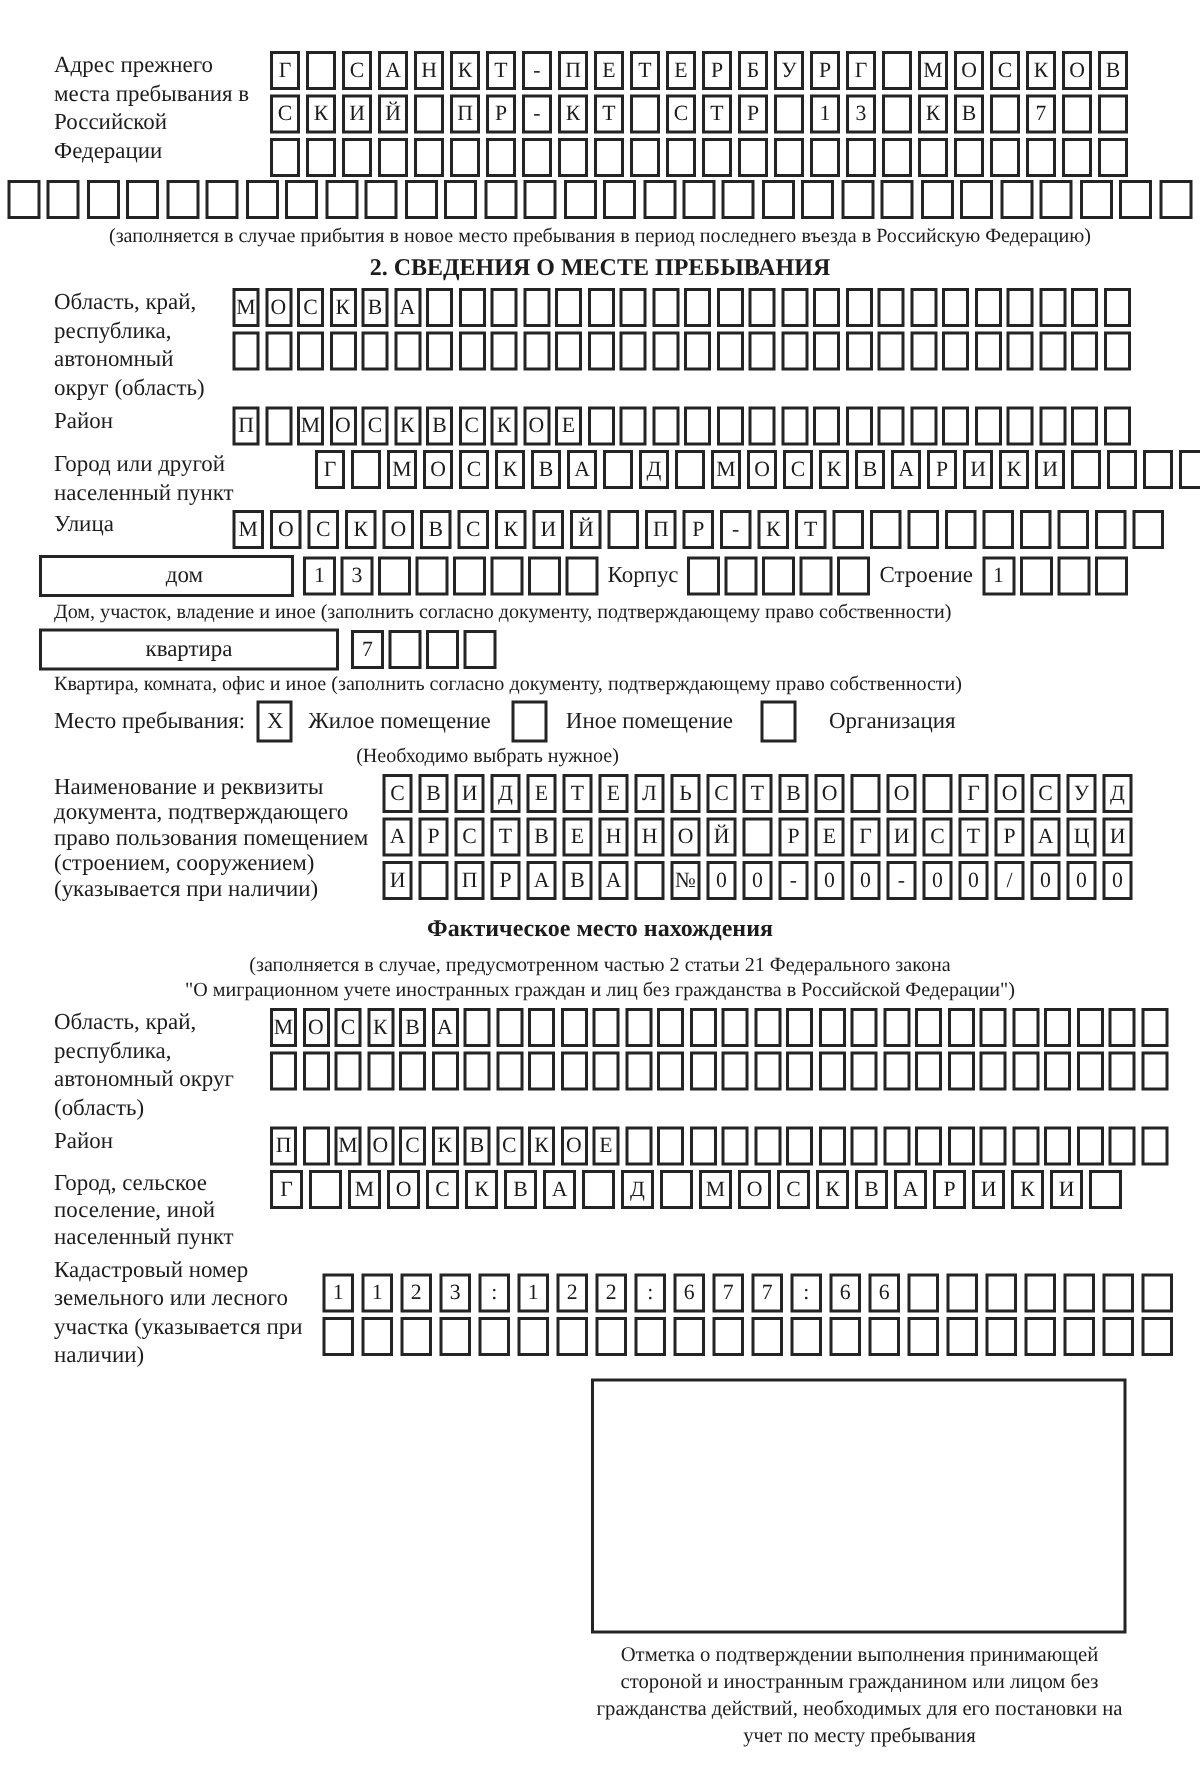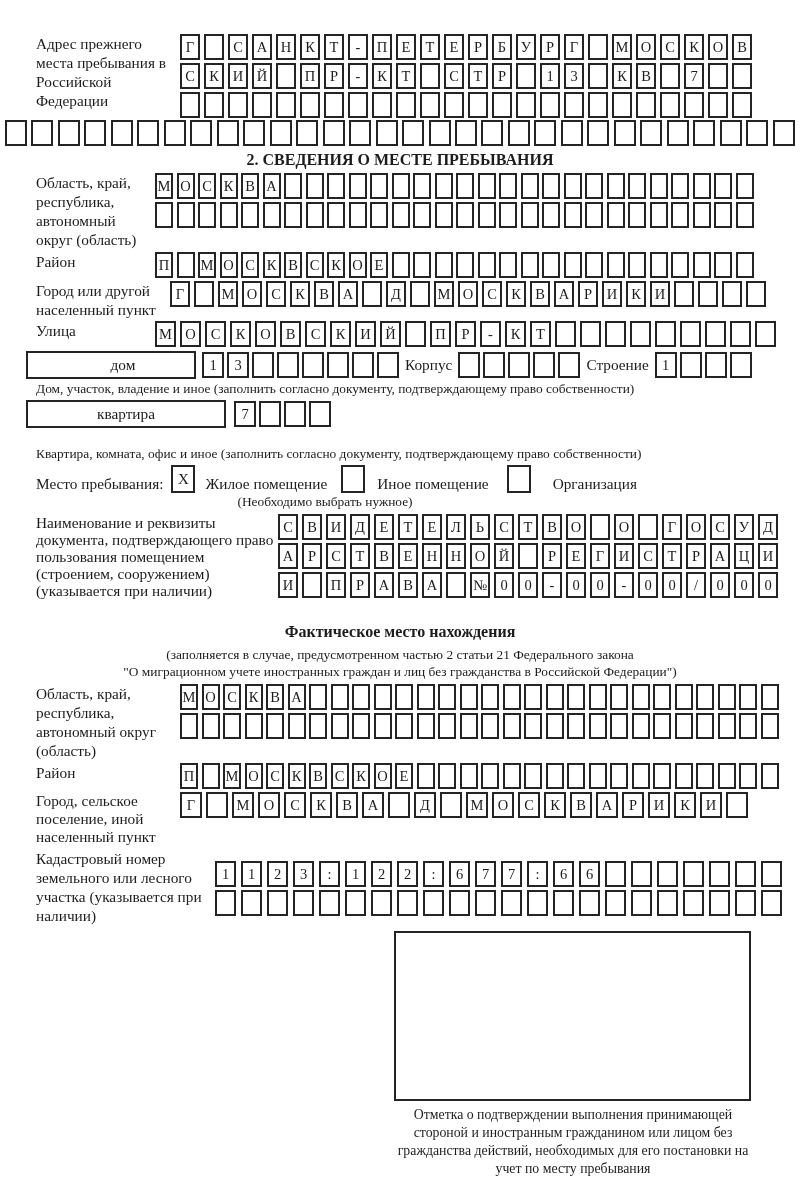--- a/index.html
+++ b/index.html
@@ -23,21 +23,21 @@
   .g35{gap:3.5px}
   .g3{gap:3px}
   .g5{gap:5px}
   .fullrow{margin:2px 5px 0 5px;justify-content:space-between;gap:0;}
   .caption{text-align:center;font-size:13.4px;line-height:17px;}
   .caption-left{font-size:13.4px;line-height:17px;padding-left:36px;}
   .h-center{text-align:center;font-weight:bold;font-size:16px;line-height:21px;}
   .bigbox{border:2px solid #242424;height:28px;box-sizing:border-box;display:flex;align-items:center;justify-content:center;font-size:15.3px;flex:none;background:#fff;}
   .inline-lab{font-size:15.3px;line-height:28px;flex:none;}
   .chk{flex:none;width:24px;height:28px;border:2px solid #242424;box-sizing:border-box;display:flex;align-items:center;justify-content:center;font-size:15px;background:#fff;}
-  .stay-row{display:flex;align-items:flex-end;padding-left:36px;font-size:15.3px;}
+  .stay-row{display:flex;align-items:center;padding-left:36px;font-size:15.3px;}
   .stamp-box{margin-left:394px;width:357px;height:170px;border:2px solid #242424;box-sizing:border-box;background:#fff;}
   .stamp-note{margin-left:396px;width:354px;text-align:center;font-size:13.8px;line-height:18px;}
 </style>
 </head>
 <body>
 
 <div class="page">
 
 
   <div class="field" style="margin-top:24px;">
@@ -148,20 +148,21 @@
       <div class="cell"></div>
       <div class="cell"></div>
       <div class="cell"></div>
       <div class="cell"></div>
       <div class="cell"></div>
       <div class="cell"></div>
       <div class="cell"></div>
       <div class="cell"></div>
       <div class="cell"></div>
     </div>
+  <div class="caption" style="margin-top:2px;">(заполняется в случае прибытия в новое место пребывания в период последнего въезда в Российскую Федерацию)</div>
 
   <div class="h-center" style="margin-top:3px;">2. СВЕДЕНИЯ О МЕСТЕ ПРЕБЫВАНИЯ</div>
 
   <div class="field" style="margin-top:3px;">
     <div class="flabel" style="width:155px;">Область, край, республика, автономный округ (область)</div>
     <div class="rows">
       <div class="cells w18 g35">
           <div class="cell">М</div>
           <div class="cell">О</div>
           <div class="cell">С</div>
@@ -251,21 +252,21 @@
         <div class="cell"></div>
         <div class="cell"></div>
         <div class="cell"></div>
         <div class="cell"></div>
         <div class="cell"></div>
         <div class="cell"></div>
         <div class="cell"></div>
       </div>
   </div>
 
-  <div class="field" style="margin-top:3px;">
+  <div class="field" style="margin-top:3px;gap:40px;">
     <div class="flabel" style="width:170px;">Город или другой населенный пункт</div>
     <div class="cells">
         <div class="cell">Г</div>
         <div class="cell"></div>
         <div class="cell">М</div>
         <div class="cell">О</div>
         <div class="cell">С</div>
         <div class="cell">К</div>
         <div class="cell">В</div>
         <div class="cell">А</div>
@@ -352,35 +353,35 @@
 
   <div style="display:flex;align-items:center;margin-top:3px;padding-left:26px;">
     <div class="bigbox" style="width:200px;">квартира</div>
     <div class="cells w22 g3" style="margin-left:8px;">
         <div class="cell">7</div>
         <div class="cell"></div>
         <div class="cell"></div>
         <div class="cell"></div>
       </div>
   </div>
-  <div class="caption-left" style="margin-top:17px;">Квартира, комната, офис и иное (заполнить согласно документу, подтверждающему право собственности)</div>
+  <div class="caption-left" style="margin-top:0;">Квартира, комната, офис и иное (заполнить согласно документу, подтверждающему право собственности)</div>
 
   <div class="stay-row" style="margin-top:3px;">
     <span>Место пребывания:</span>
     <span class="chk" style="margin-left:8px;">X</span>
     <span style="margin-left:10px;">Жилое помещение</span>
     <span class="chk" style="margin-left:14px;"></span>
     <span style="margin-left:12px;">Иное помещение</span>
     <span class="chk" style="margin-left:18px;"></span>
     <span style="margin-left:22px;">Организация</span>
   </div>
   <div class="caption" style="width:650px;">(Необходимо выбрать нужное)</div>
 
   <div class="field" style="margin-top:4px;">
-    <div class="flabel" style="width:278px;line-height:17px;">Наименование и реквизиты документа, подтверждающего право пользования помещением (строением, сооружением) (указывается при наличии)</div>
+    <div class="flabel" style="width:255px;line-height:17px;">Наименование и реквизиты документа, подтверждающего право пользования помещением (строением, сооружением) (указывается при наличии)</div>
     <div class="rows">
       <div class="cells">
           <div class="cell">С</div>
           <div class="cell">В</div>
           <div class="cell">И</div>
           <div class="cell">Д</div>
           <div class="cell">Е</div>
           <div class="cell">Т</div>
           <div class="cell">Е</div>
           <div class="cell">Л</div>
@@ -440,21 +441,21 @@
           <div class="cell">0</div>
           <div class="cell">0</div>
           <div class="cell">/</div>
           <div class="cell">0</div>
           <div class="cell">0</div>
           <div class="cell">0</div>
         </div>
     </div>
   </div>
 
-  <div class="h-center" style="margin-top:22px;">Фактическое место нахождения</div>
+  <div class="h-center" style="margin-top:8px;">Фактическое место нахождения</div>
   <div class="caption" style="margin-top:4px;">(заполняется в случае, предусмотренном частью 2 статьи 21 Федерального закона</div>
   <div class="caption">"О миграционном учете иностранных граждан и лиц без гражданства в Российской Федерации")</div>
 
   <div class="field" style="margin-top:4px;">
     <div class="flabel" style="width:180px;">Область, край, республика, автономный округ (область)</div>
     <div class="rows">
       <div class="cells w18 g35">
           <div class="cell">М</div>
           <div class="cell">О</div>
           <div class="cell">С</div>

